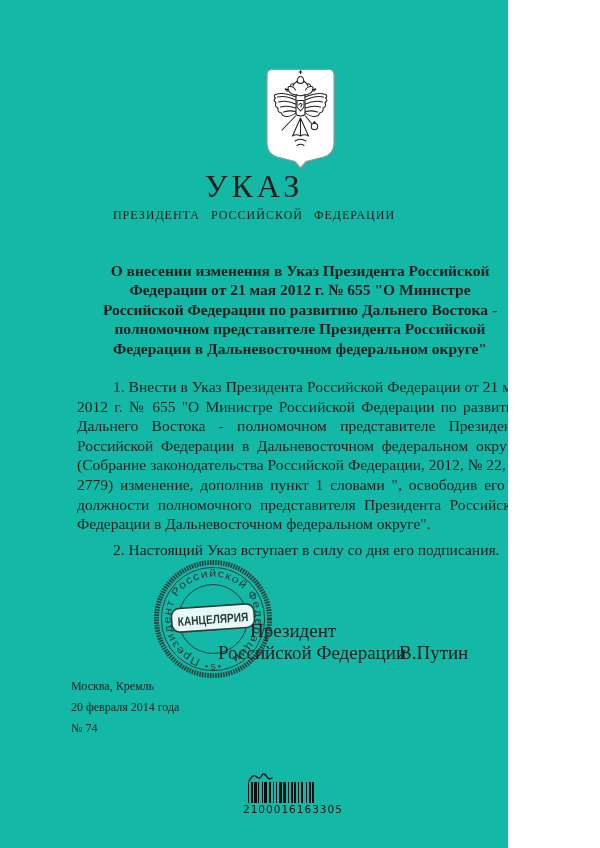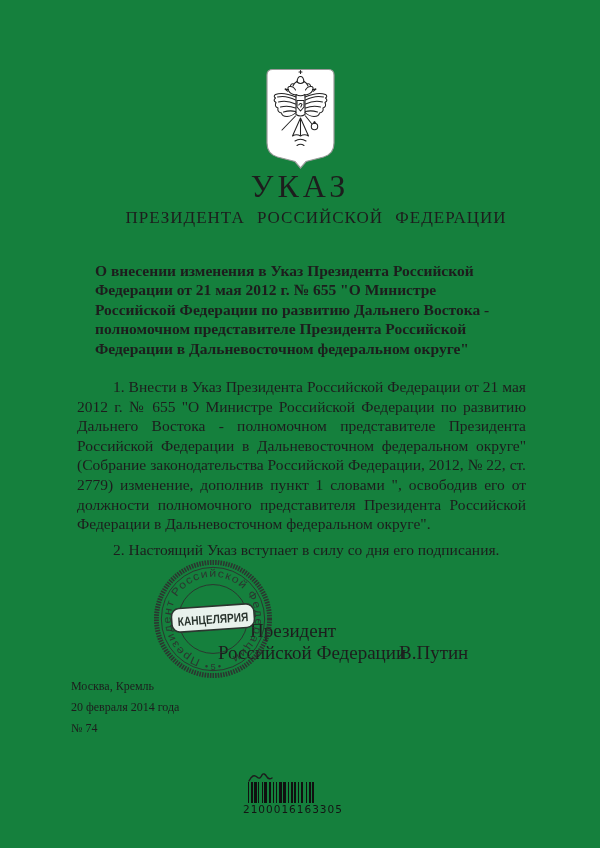--- a/index.html
+++ b/index.html
@@ -1,23 +1,23 @@
 <!DOCTYPE html>
 <html><head>
 <meta charset="utf-8">
 <style>
   html,body{margin:0;padding:0;background:#ffffff;}
-  .page{position:relative;width:600px;height:848px;background:#15803d;overflow:hidden;
+  .page{position:relative;width:508px;height:848px;background:#14b8a6;overflow:hidden;
         font-family:"Liberation Serif",serif;color:#1d1d1d;}
   .emblem{position:absolute;left:262px;top:66px;width:77px;height:104px;}
   .title{position:absolute;left:0;top:170px;width:100%;text-align:center;
          font-size:32px;line-height:32px;letter-spacing:4px;font-weight:500;}
   .subtitle{position:absolute;left:0;top:208px;width:100%;text-align:center;
-            font-size:17px;letter-spacing:1px;word-spacing:7px;padding-left:16px;}
-  .subject{position:absolute;left:95px;top:261px;width:410px;
+            font-size:12px;letter-spacing:1px;word-spacing:7px;}
+  .subject{position:absolute;left:95px;top:261px;width:410px;text-align:center;
            font-weight:bold;font-size:15.5px;line-height:19.4px;}
   .body-text{position:absolute;left:71px;top:371px;width:461px;
              font-size:15.5px;line-height:19.6px;text-align:justify;}
   .body-text p{margin:6px;text-indent:36px;}
   .sig{position:absolute;font-size:19px;white-space:nowrap;}
   .sig-role1{left:250px;top:620px;}
   .sig-role2{left:218px;top:642px;}
   .sig-name{left:399px;top:642px;text-align:center;}
   .stamp{position:absolute;left:152px;top:558px;width:122px;height:122px;opacity:.9;}
   .footer{position:absolute;left:71px;top:676px;font-size:12px;line-height:21px;}

